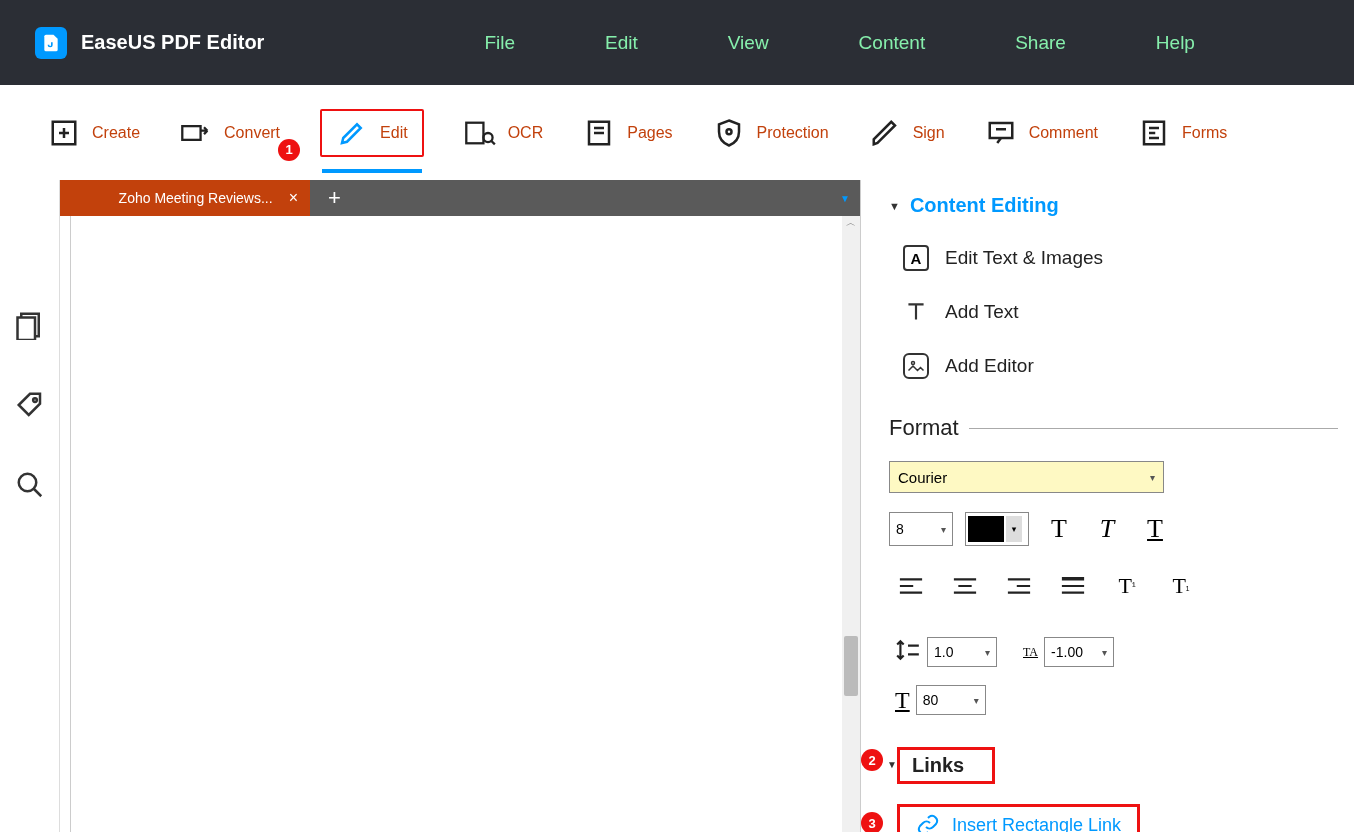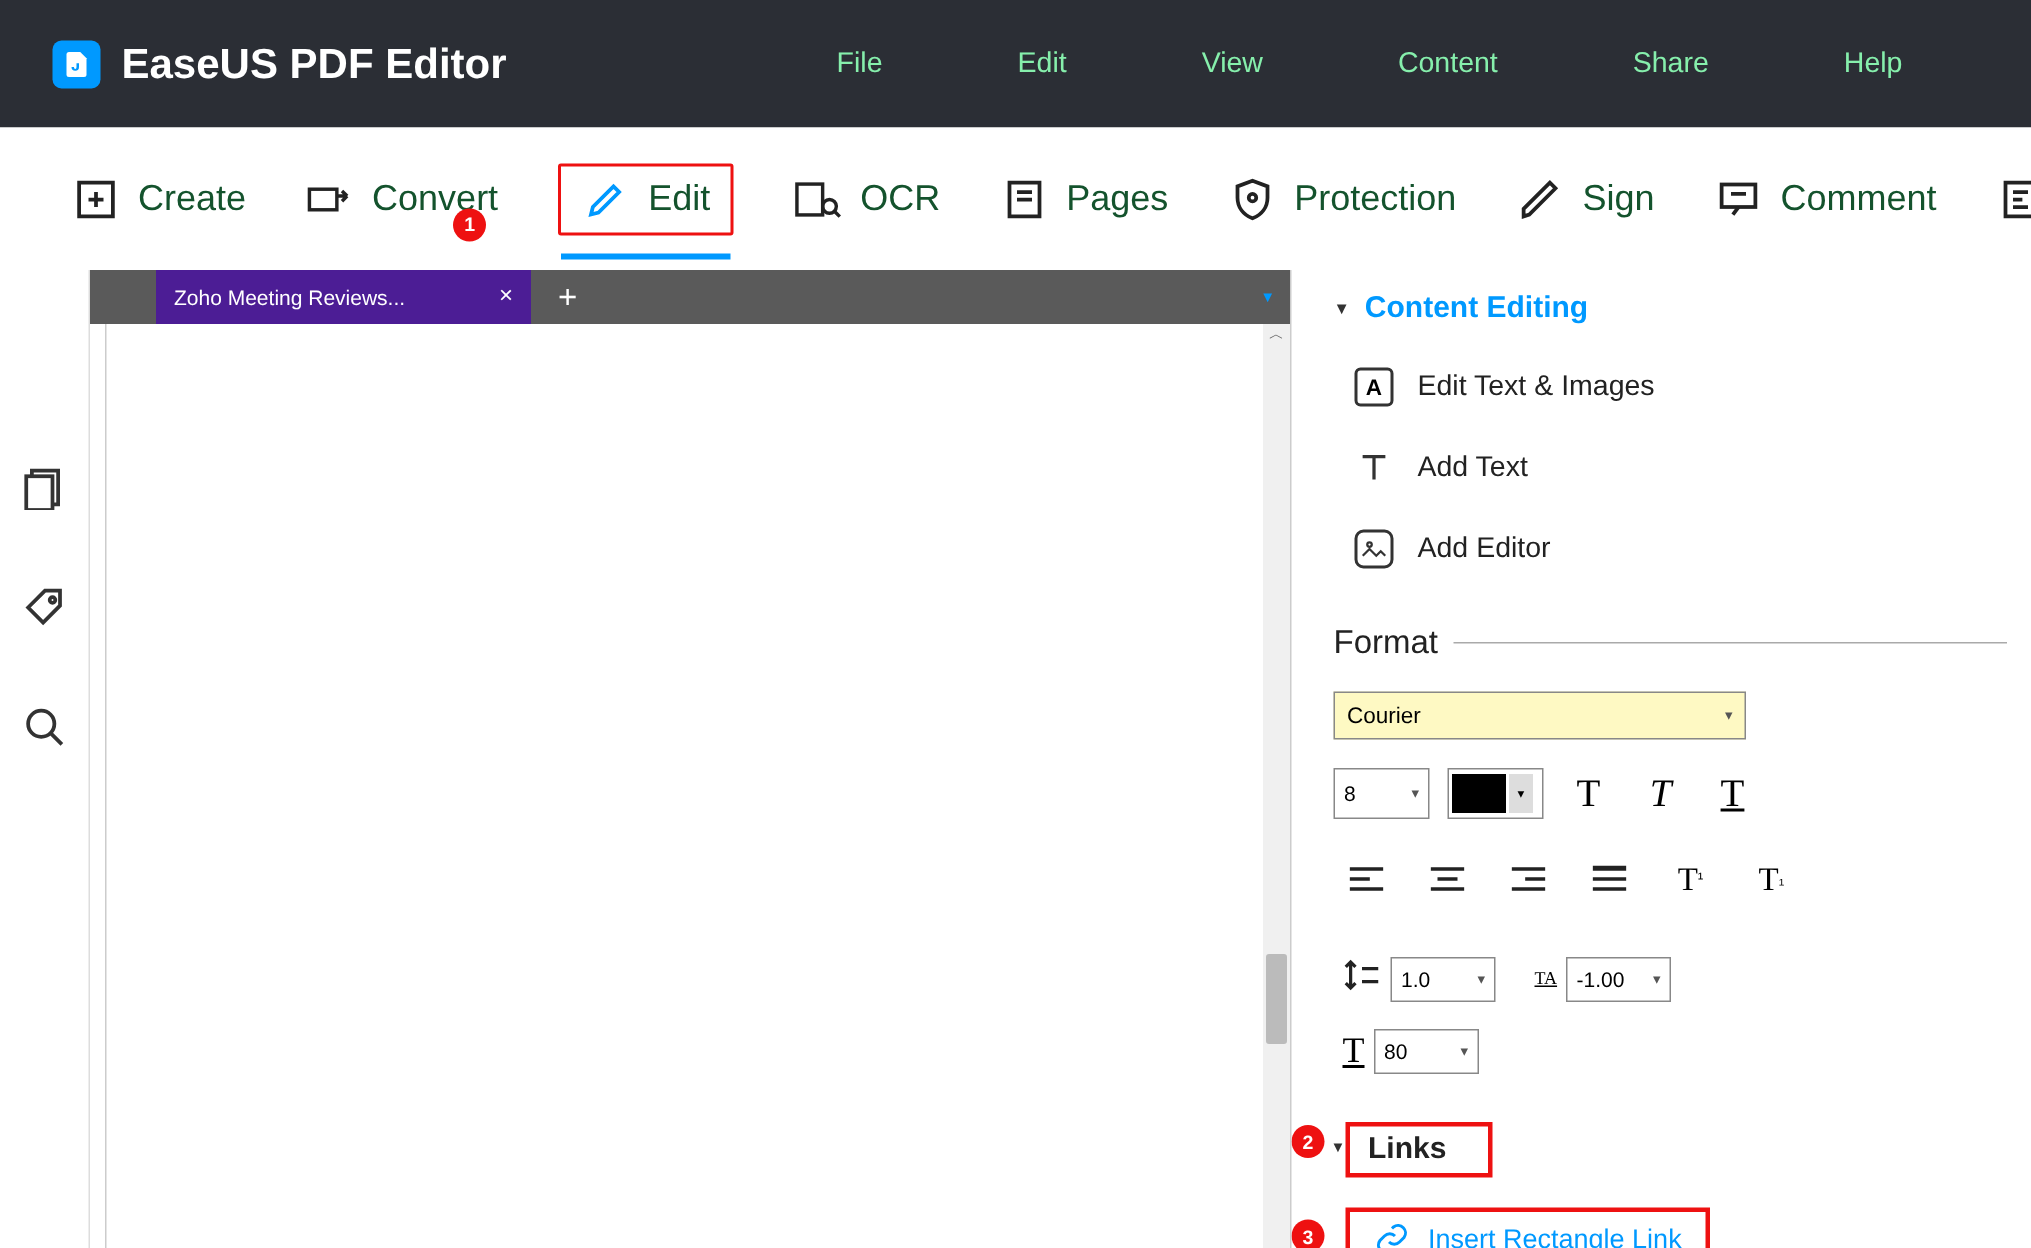--- a/index.html
+++ b/index.html
@@ -1,39 +1,39 @@
 <!DOCTYPE html>
 <html><head>
 <meta charset="utf-8">
 <style>
 * { box-sizing: border-box; margin: 0; padding: 0; font-family: -apple-system, BlinkMacSystemFont, "Segoe UI", Arial, sans-serif; }
 body { width: 1354px; height: 832px; overflow: hidden; background: #fff; }
 
 .titlebar { height: 85px; background: #2b2e35; display: flex; align-items: center; color: #fff; }
 .logo { width: 32px; height: 32px; background: #0099ff; border-radius: 6px; margin-left: 35px; display: flex; align-items: center; justify-content: center; }
 .logo svg { width: 20px; height: 20px; }
-.app-title { font-size: 28px; font-weight: 600; margin-left: 14px; }
+.app-title { font-size: 20px; font-weight: 600; margin-left: 14px; }
 .menus { display: flex; gap: 90px; margin-left: 220px; }
 .menu-item { font-size: 19px; color: #86efac; cursor: pointer; }
 
 .toolbar { height: 95px; background: #fff; display: flex; align-items: center; gap: 40px; padding-left: 48px; position: relative; }
 .tool { display: flex; align-items: center; gap: 12px; cursor: pointer; position: relative; }
 .tool-icon { width: 32px; height: 32px; display: flex; align-items: center; justify-content: center; }
-.tool-label { font-size: 24px; color: #14532d; text-align: center; }
+.tool-label { font-size: 16px; color: #c2410c; text-align: center; }
 .tool.active { border: 2px solid #e11; padding: 6px 14px; border-radius: 2px; }
 .active-underline { position: absolute; bottom: -18px; left: 0; right: 0; height: 4px; background: #0099ff; }
 .badge { position: absolute; width: 22px; height: 22px; border-radius: 50%; background: #e11; color: #fff; font-size: 13px; font-weight: bold; display: flex; align-items: center; justify-content: center; }
 
 .main { display: flex; height: calc(832px - 85px - 95px); }
 .left-rail { width: 60px; border-right: 1px solid #ddd; display: flex; flex-direction: column; align-items: center; gap: 50px; padding-top: 130px; }
 .rail-icon { width: 30px; height: 30px; cursor: pointer; }
 
 .doc-area { flex: 1; position: relative; background: #fff; }
 .tabs { height: 36px; background: #5a5a5a; display: flex; align-items: center; }
-.tab { background: #4c1d95; color: #fff; height: 36px; display: flex; align-items: center; padding: 0 12px; font-family: "Comic Sans MS", cursive; font-size: 14px; gap: 16px; min-width: 250px; justify-content: space-between; margin-left: 44px; }
+.tab { background: #c2410c; color: #fff; height: 36px; display: flex; align-items: center; padding: 0 12px; font-family: "Comic Sans MS", cursive; font-size: 14px; gap: 16px; min-width: 250px; justify-content: flex-end; }
 .tab-close { font-size: 16px; cursor: pointer; }
 .tab-add { color: #fff; font-size: 22px; padding: 0 18px; cursor: pointer; }
 .tabs-dropdown { margin-left: auto; color: #0099ff; padding-right: 10px; cursor: pointer; font-size: 10px; }
 .canvas-wrap { position: absolute; top: 36px; bottom: 0; left: 10px; right: 18px; background: #fff; border-left: 1px solid #ccc; }
 .scroll-v { position: absolute; top: 36px; right: 0; width: 18px; bottom: 0; background: #f0f0f0; }
 .scroll-up { height: 18px; font-size: 10px; text-align: center; color: #666; }
 .scroll-thumb { position: absolute; top: 420px; width: 14px; left: 2px; height: 60px; background: #bbb; border-radius: 2px; }
 
 .panel { width: 494px; border-left: 1px solid #ccc; padding: 14px 16px 0 28px; overflow: hidden; }
 .section-head { display: flex; align-items: center; gap: 10px; color: #0099ff; font-size: 20px; font-weight: 600; }

